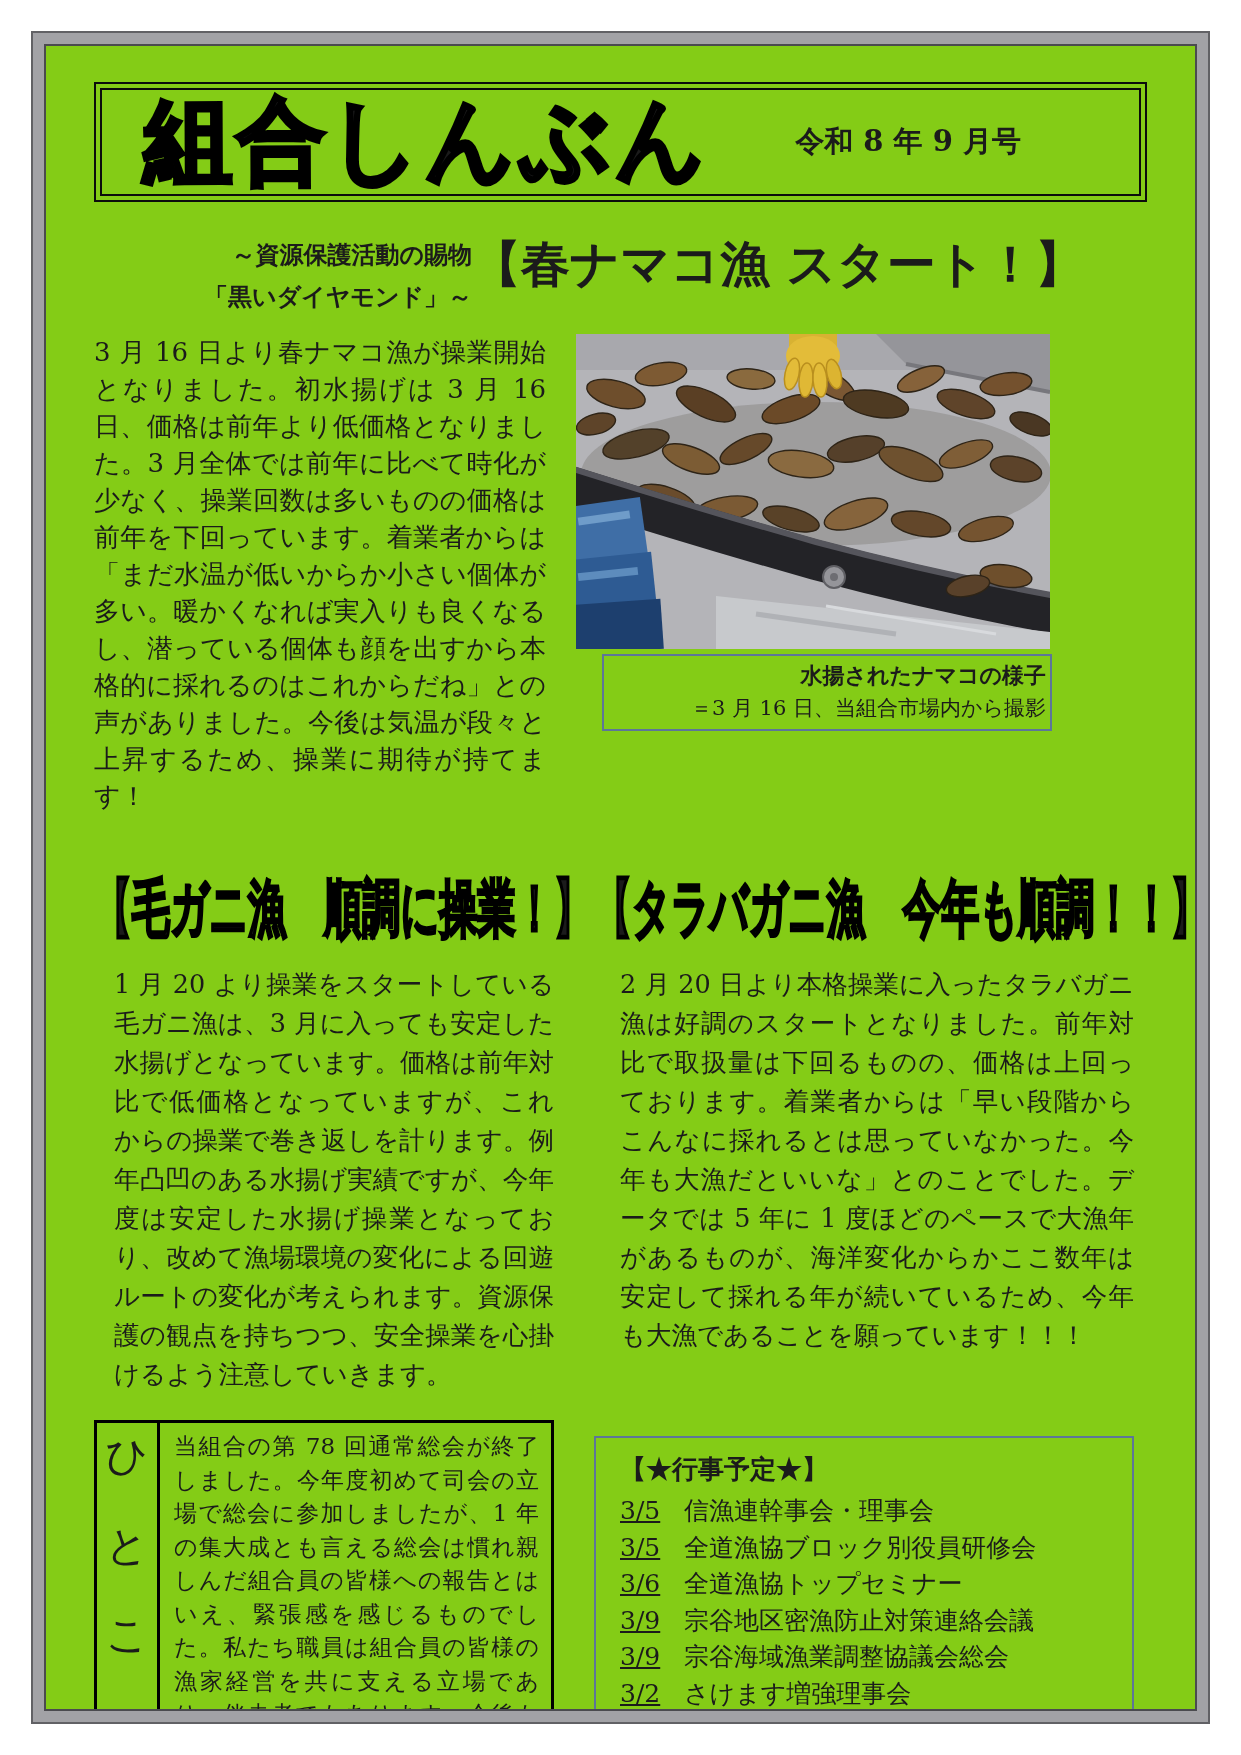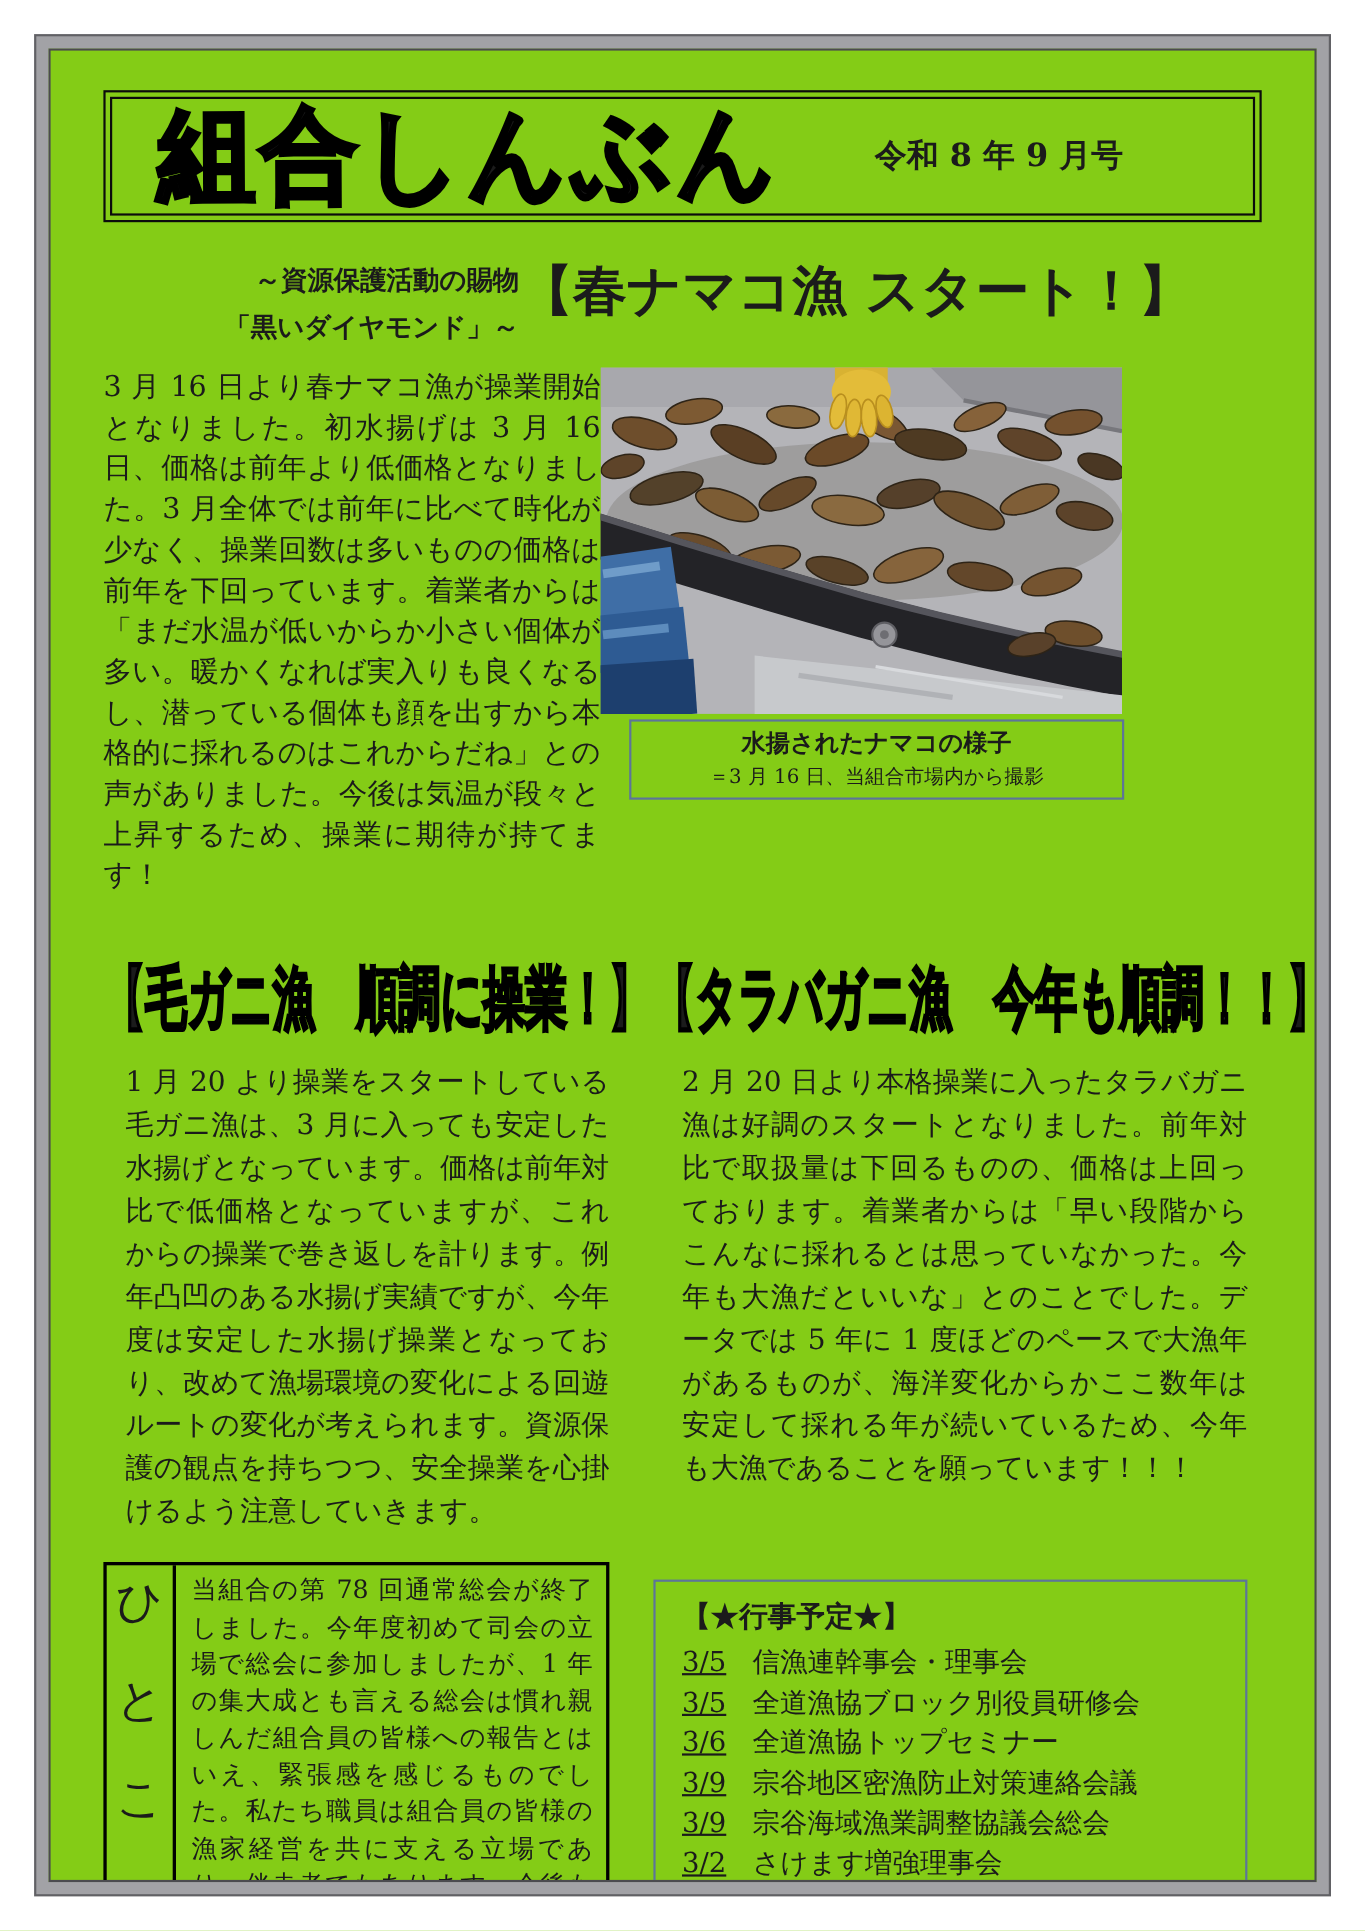--- a/index.html
+++ b/index.html
@@ -33,28 +33,28 @@
 
   
   .lead-head-row{display:flex;margin-top:32px;}
   .kicker{width:348px;flex:none;
     font-family:"DejaVu Sans","Liberation Sans",sans-serif;
     font-weight:700;font-size:24px;line-height:42px;padding-left:30px;text-align:right;}
   .kicker .l2{padding-left:30px;display:block;}
   .lead-headline{font-weight:600;font-size:49px;line-height:1.1;margin-top:4px;white-space:nowrap;}
 
   
-  .lead-grid{display:grid;grid-template-columns:452px 474px;margin-top:16px;}
+  .lead-grid{display:grid;grid-template-columns:452px 474px;column-gap:30px;margin-top:16px;}
   .lead-body{font-size:26px;line-height:37px;text-align:justify;}
   .photo-fig{width:474px;}
   .photo-fig svg{display:block;width:474px;height:315px;}
   .caption-box{box-sizing:border-box;width:450px;margin:5px 0 0 26px;
-    border:2px solid #5d7599;text-align:center;padding:5px 4px 7px;}
+    border:2px solid #5d7599;text-align:right;padding:5px 4px 7px;}
   .caption-l1{font-family:"DejaVu Sans","Liberation Sans",sans-serif;font-weight:700;font-size:22px;}
-  .caption-l2{font-size:18px;margin-top:3px;}
+  .caption-l2{font-size:21px;margin-top:3px;}
 
   
   .row2-heads{display:grid;grid-template-columns:500px 1fr;margin-top:66px;}
   .headline2{
     font-family:"DejaVu Sans","Liberation Sans",sans-serif;
     font-weight:900;font-size:56px;line-height:1;
     -webkit-text-stroke:2.5px #000;
     transform:scaleX(0.68) scaleY(1.12);transform-origin:left center;
     white-space:nowrap;
   }

